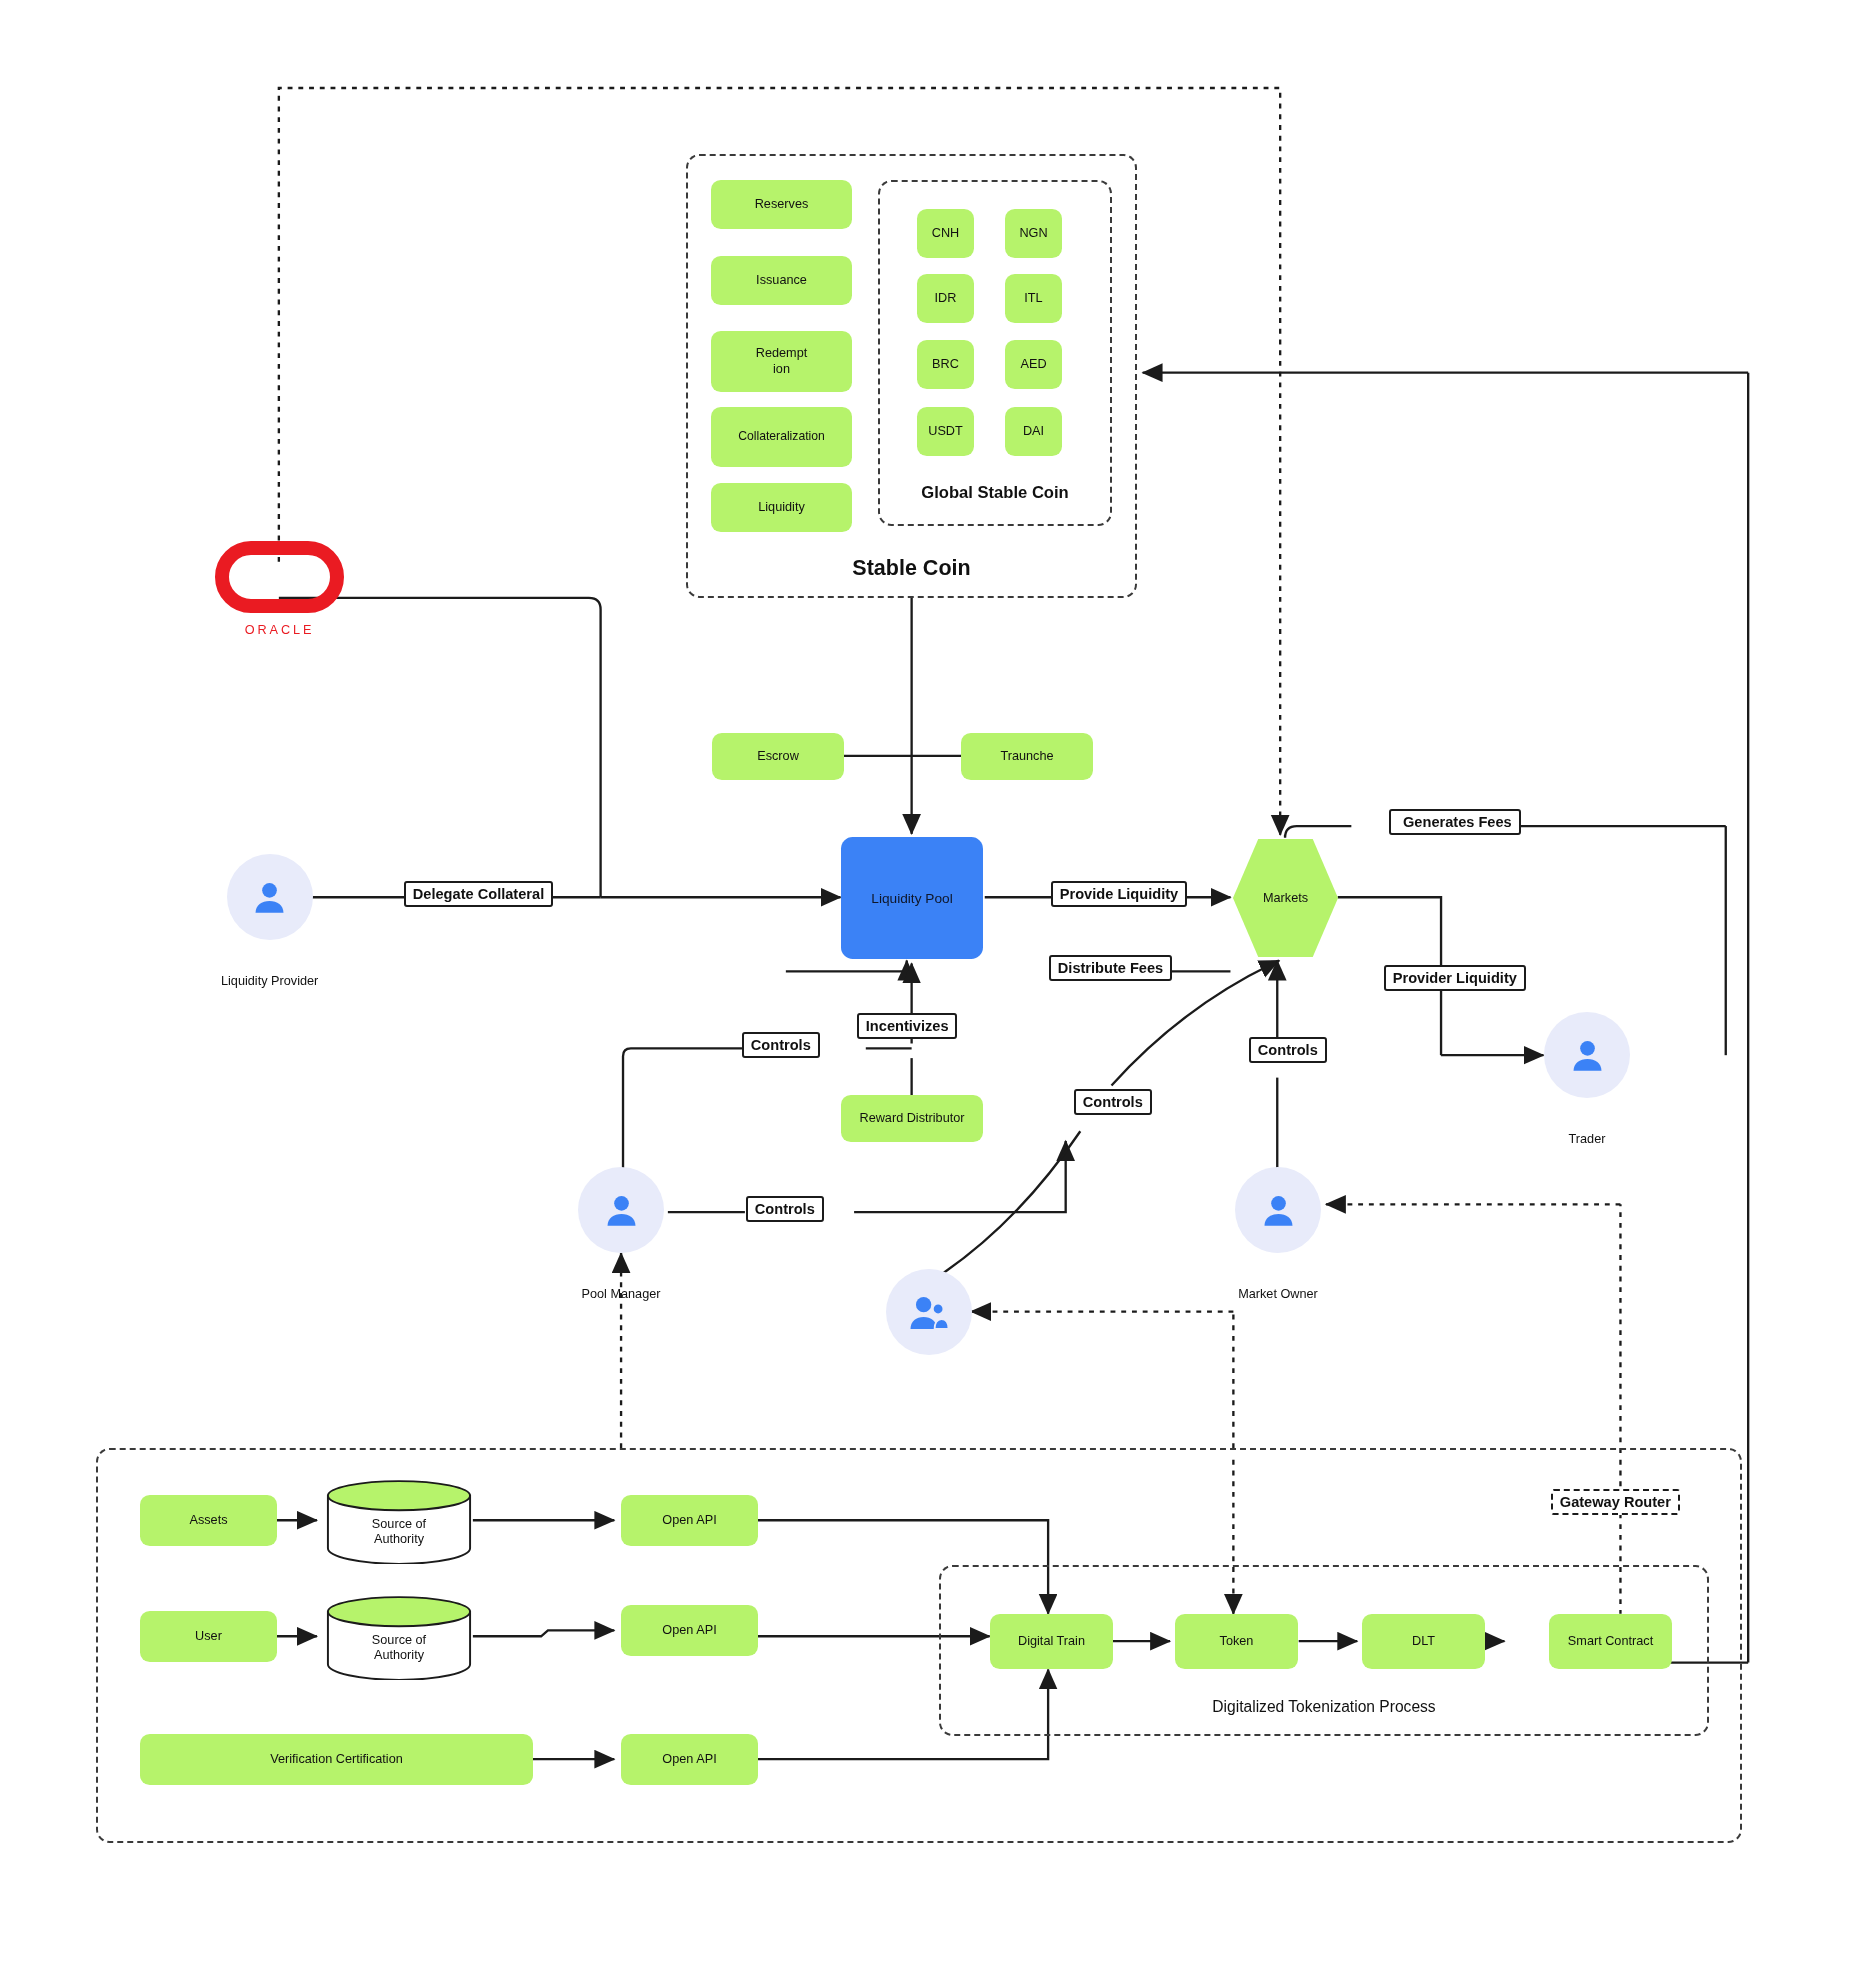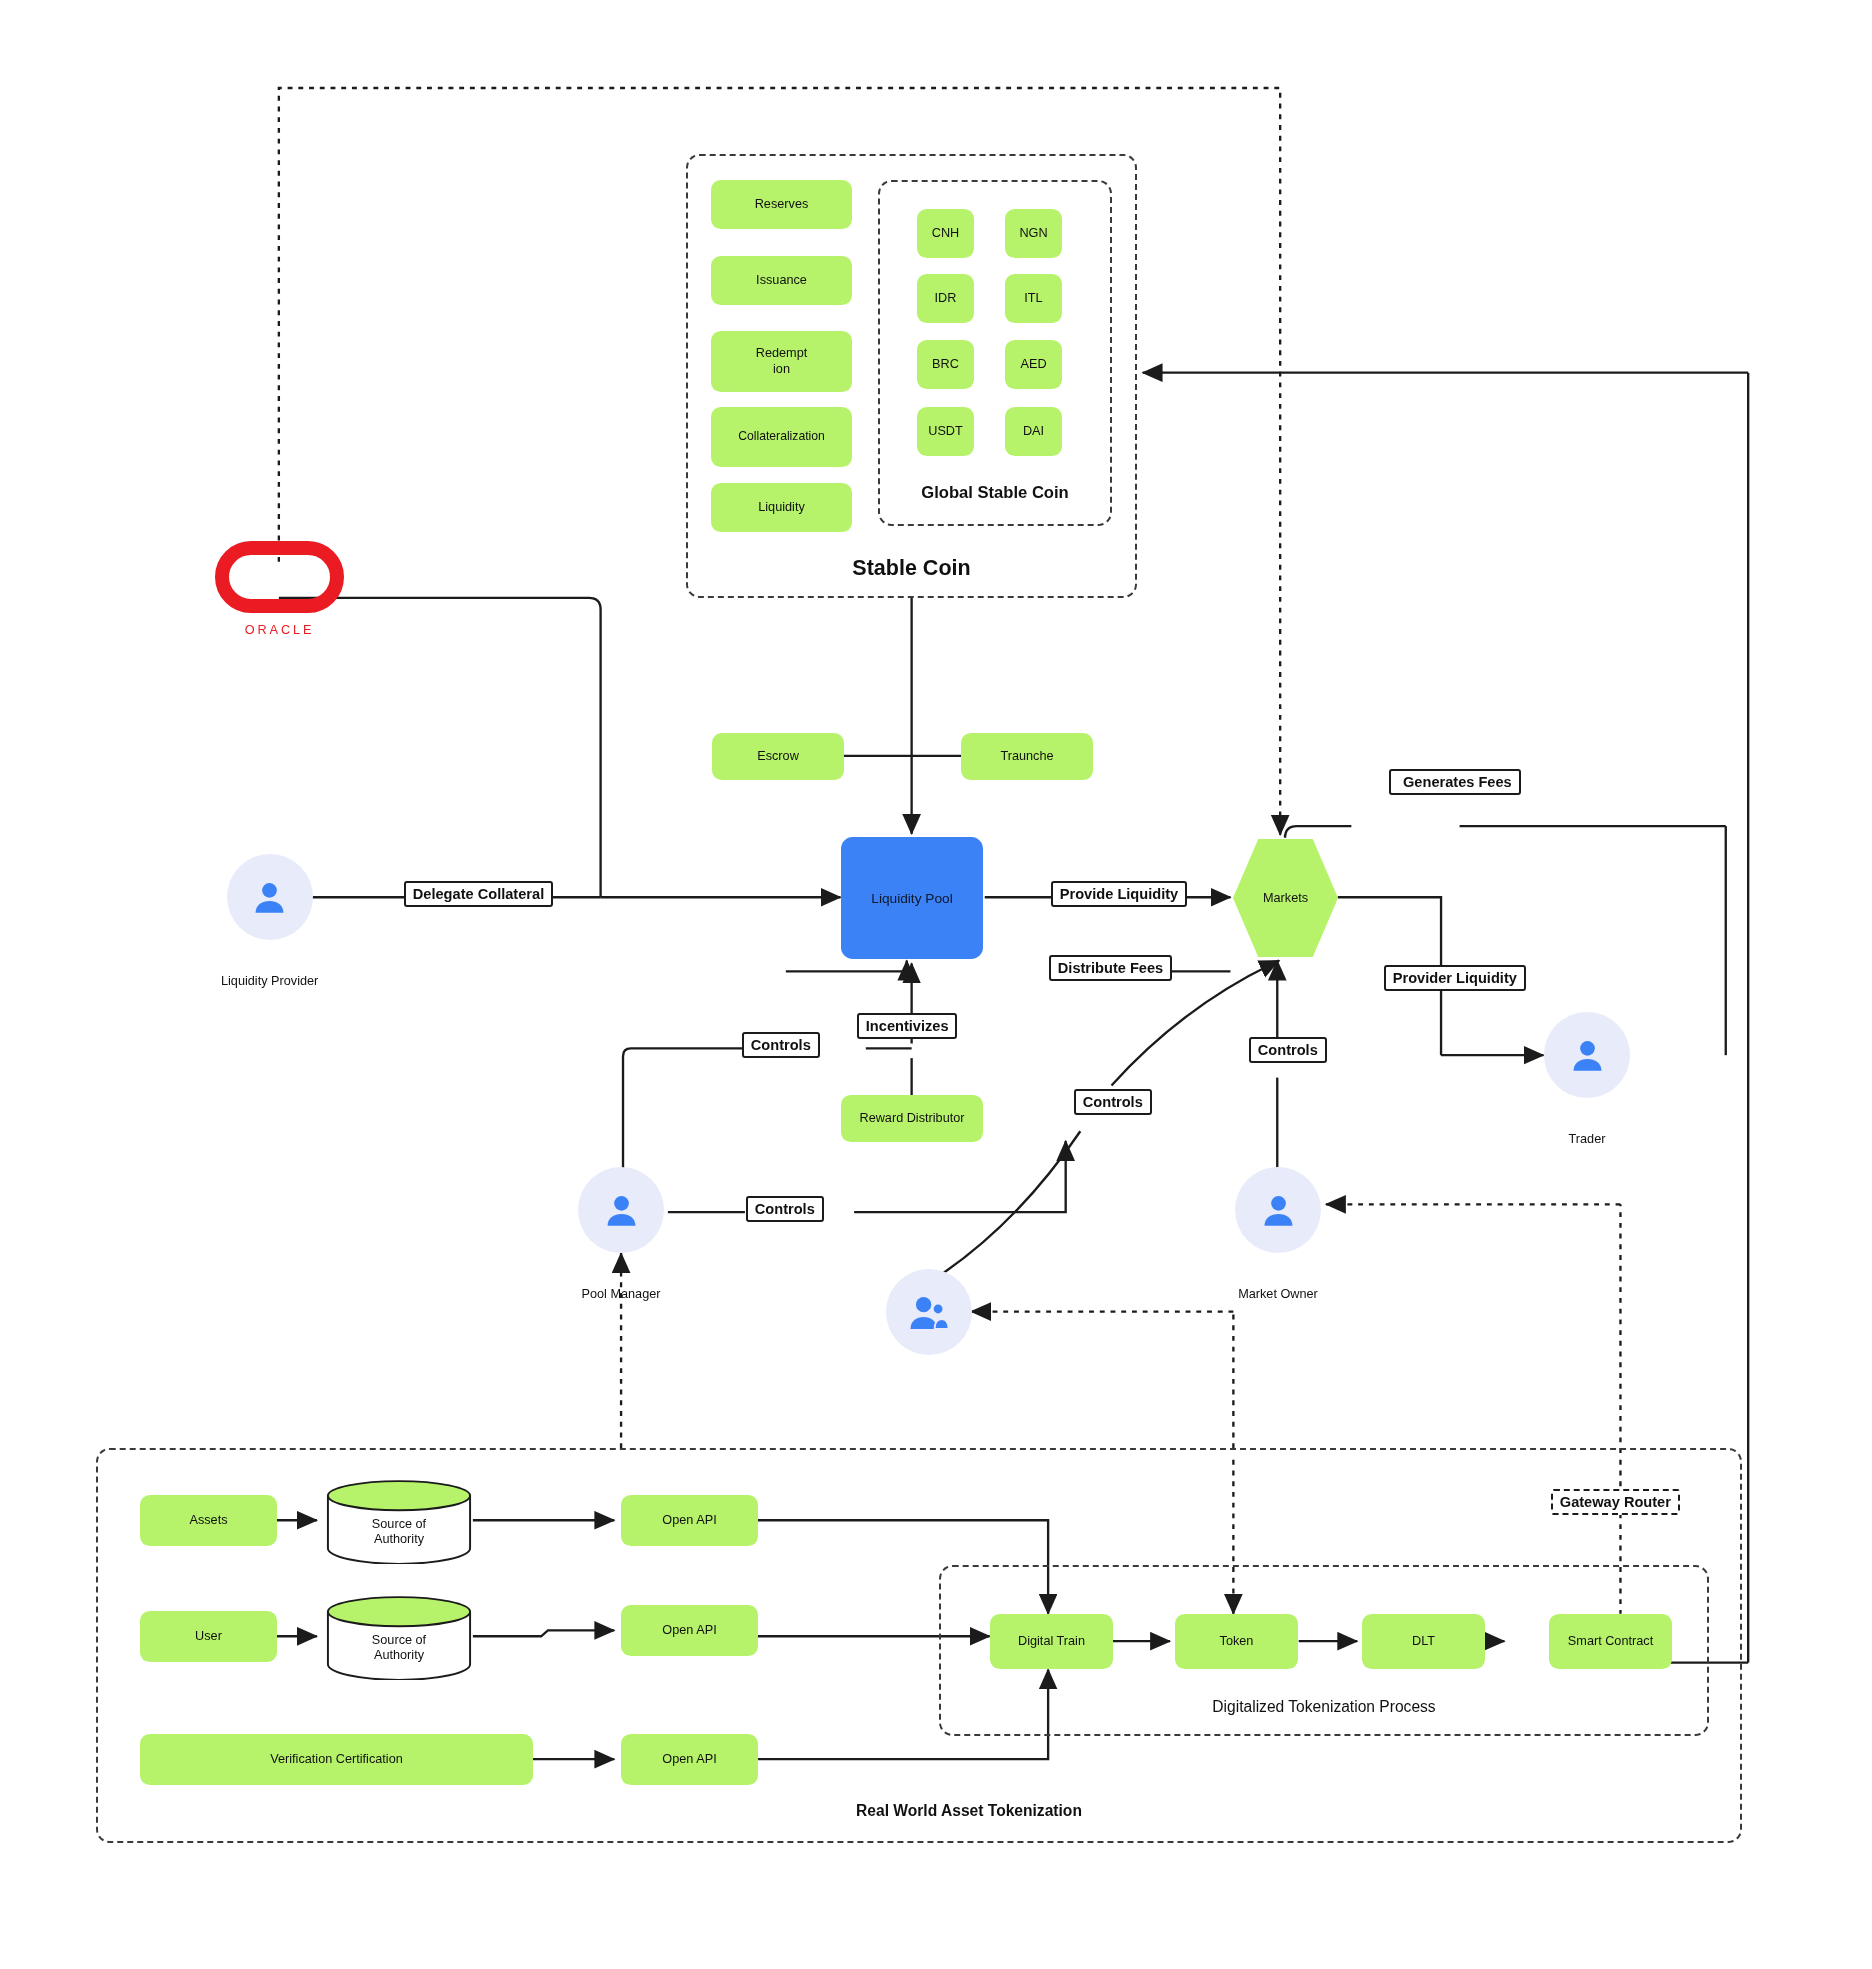--- a/index.html
+++ b/index.html
@@ -263,21 +263,21 @@
   </div>
 
   <div class="edge-label" style="left:404px;top:881px;">
     <span>Delegate Collateral</span>
     </div>
 
   <div class="edge-label" style="left:1051px;top:881px;">
     <span>Provide Liquidity</span>
     </div>
 
-  <div class="edge-label" style="left:1389px;top:769px;padding-left:12px;">
+  <div class="edge-label" style="left:1389px;top:809px;padding-left:12px;">
     <span>Generates Fees</span>
     </div>
 
   <div class="edge-label" style="left:1384px;top:965px;">
     <span>Provider Liquidity</span>
     </div>
 
   <div class="edge-label" style="left:1049px;top:955px;">
     <span>Distribute Fees</span>
     </div>
@@ -300,21 +300,20 @@
 
   <div class="edge-label" style="left:1249px;top:1037px;">
     <span>Controls</span>
     </div>
 
   <div class="edge-label dashed" style="left:1551px;top:1489px;background:#fff;">
     <span>Gateway Router</span>
     </div>
 
   <div class="dashbox" style="left:96px;top:1448px;width:1646px;height:395px;"></div>
-  <div class="dashbox-label ttl-sm" style="left:96px;top:1802px;width:1746px;">Real World Asset Tokenization</div>
 
   <div class="green node" style="left:140px;top:1495px;width:137px;height:51px;">
     <span>Assets</span>
     </div>
   <div class="green node" style="left:140px;top:1611px;width:137px;height:51px;">
     <span>User</span>
     </div>
   <div class="green node" style="left:140px;top:1734px;width:393px;height:51px;">
     <span>Verification Certification</span>
     </div>

